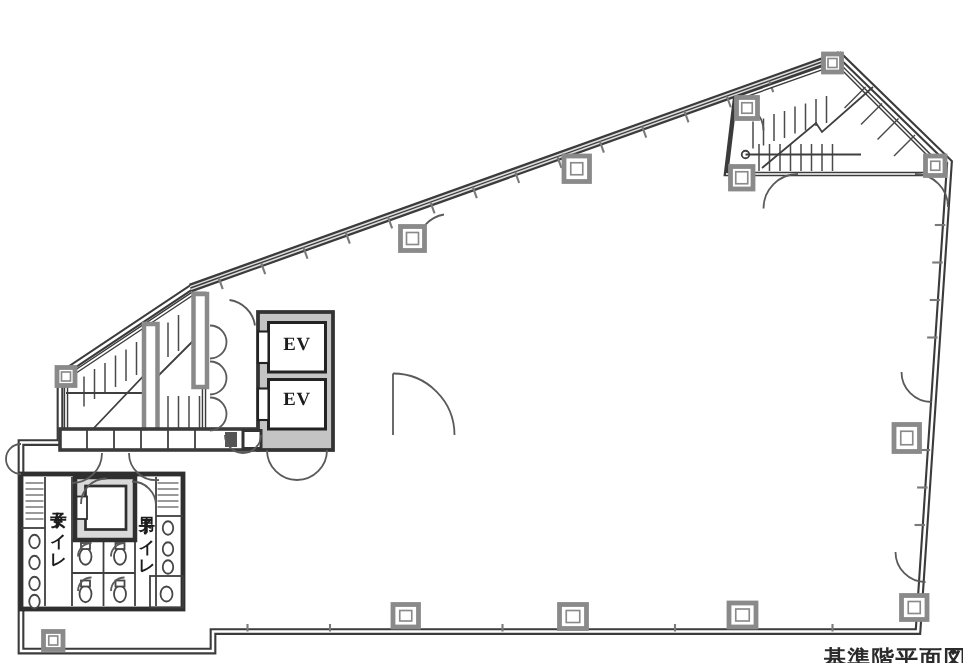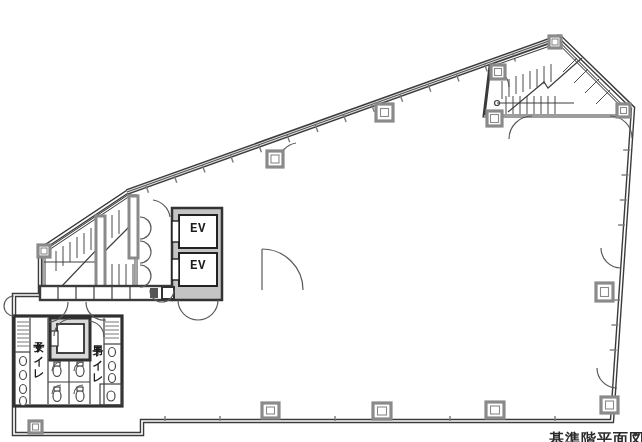--- a/index.html
+++ b/index.html
@@ -1,18 +1,18 @@
 <!DOCTYPE html>
 <html><head>
 <meta charset="utf-8">
 <style>
   html,body{margin:0;padding:0;background:#fff;}
   .screen{
     position:relative;width:642px;height:442px;overflow:hidden;
-    background:#ffffff;font-family:Liberation Mono, monospace;
+    background:#ffffff;font-family:Liberation Serif, serif;
   }
   svg{position:absolute;left:0;top:0;}
   
   .w-outer{fill:#ffffff;stroke:#3b3b3b;stroke-width:4.5;stroke-linejoin:miter;}
   .w-inner{fill:none;stroke:#ffffff;stroke-width:1.7;}
   .wall2{fill:none;stroke:#3b3b3b;stroke-width:3;}
   .wall2w{fill:none;stroke:#ffffff;stroke-width:1.1;}
   .thin{fill:none;stroke:#3f3f3f;stroke-width:1.2;}
   .tread{fill:none;stroke:#4a4a4a;stroke-width:1;}
   .tick{stroke:#7a7a7a;stroke-width:1.4;}

